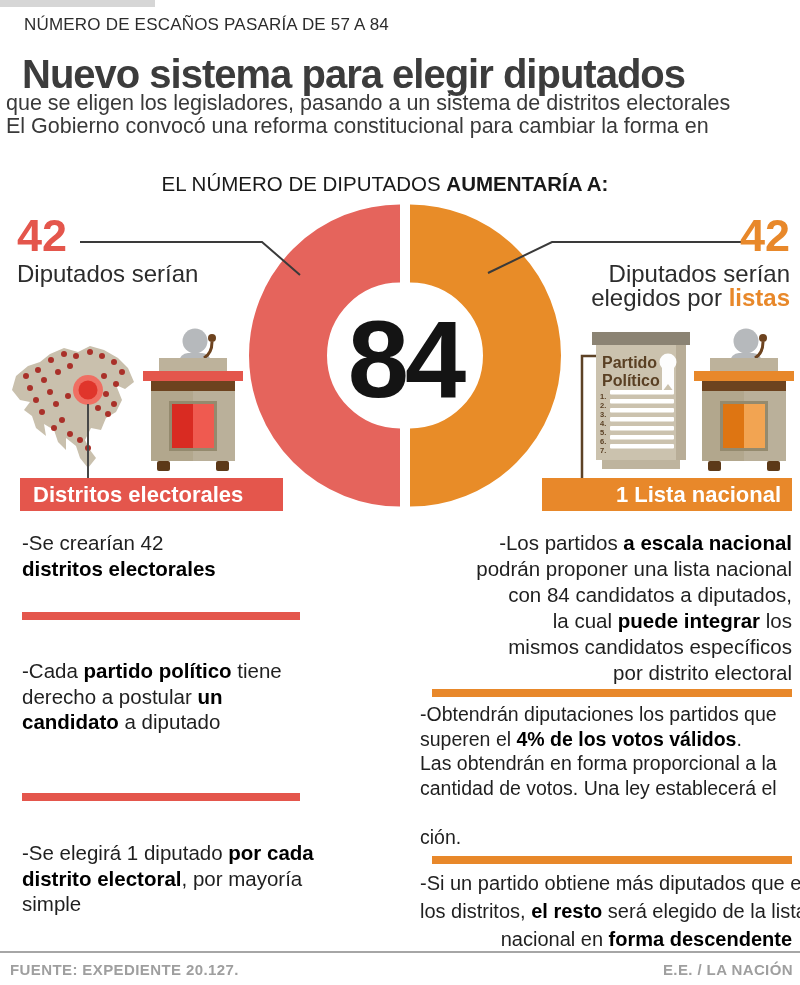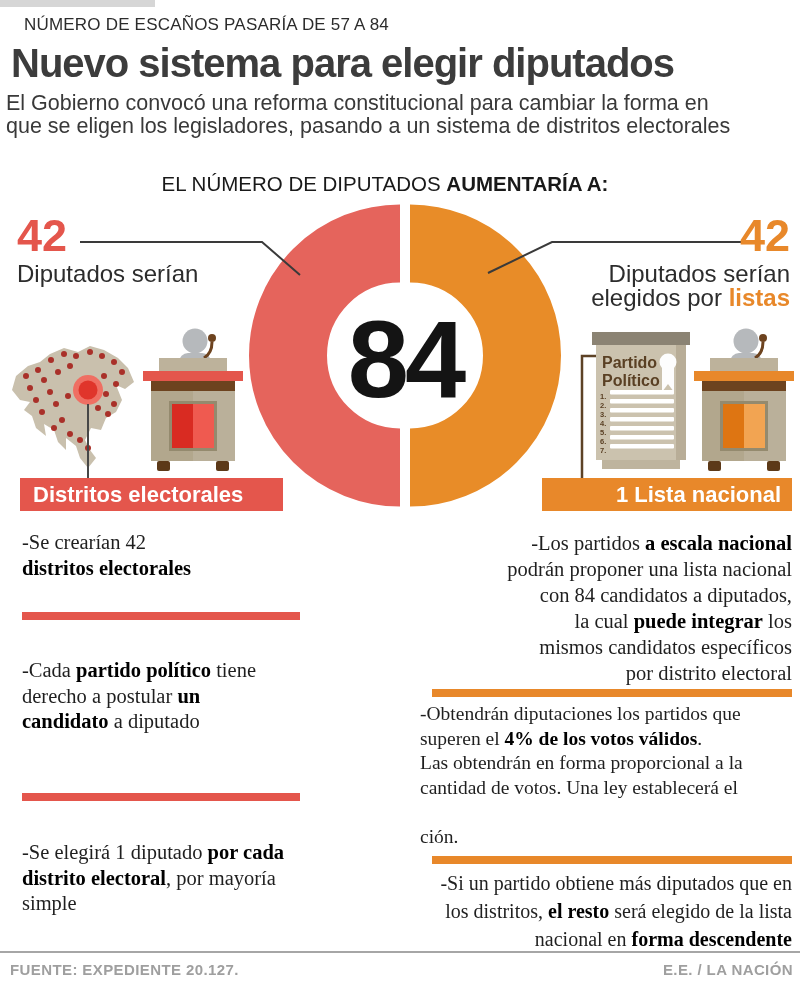--- a/index.html
+++ b/index.html
@@ -35,21 +35,21 @@
   #ballot-svg{left:578px;top:330px;}
   #podium-r{left:694px;top:328px;}
   #conn-l{left:87px;top:404px;width:2px;height:74px;background:#474747;}
 
   
   .banner{height:33px;line-height:33px;font-size:22px;font-weight:bold;color:#fff;white-space:nowrap;}
   #banner-l{left:20px;top:478px;width:263px;background:var(--salmon);padding-left:13px;box-sizing:border-box;}
   #banner-r{left:542px;top:478px;width:250px;background:var(--orange);text-align:right;padding-right:11px;box-sizing:border-box;}
 
   
-  .bullet{font-size:20.5px;line-height:25.5px;color:#1f1f1f;white-space:nowrap;font-family:Liberation Serif, serif;}
+  .bullet{font-size:20.5px;line-height:25.5px;color:#1f1f1f;white-space:nowrap;}
   .bullet b{color:#000;}
   .divider{height:8px;}
   .divider.salmon{background:var(--salmon);}
   .divider.orange{background:var(--orange);}
   #l1{left:22px;top:530px;width:300px;}
   #ld1{left:22px;top:612px;width:278px;}
   #l2{left:22px;top:658px;width:300px;}
   #ld2{left:22px;top:793px;width:278px;}
   #l3{left:22px;top:840px;width:300px;}
   #r1{left:424px;top:530px;width:368px;text-align:right;line-height:26px;}
@@ -64,24 +64,24 @@
   #source{left:10px;} #credit{right:7px;text-align:right;}
   svg text{font-family:"Liberation Sans","DejaVu Sans",sans-serif;}
 </style>
 </head>
 <body>
 
 <div class="page">
 
   <div class="abs" id="topbar"></div>
   <div class="abs" id="kicker">NÚMERO DE ESCAÑOS PASARÍA DE 57 A 84</div>
-  <h1 class="abs" id="title" style="margin:5px">Nuevo sistema para elegir diputados</h1>
+  <h1 class="abs" id="title" style="margin:16px">Nuevo sistema para elegir diputados</h1>
   <div class="abs" id="subtitle">
+    <div>que se eligen los legisladores, pasando a un sistema de distritos electorales</div>
     <div>El Gobierno convocó una reforma constitucional para cambiar la forma en</div>
-    <div>que se eligen los legisladores, pasando a un sistema de distritos electorales</div>
   </div>
 
   <div class="abs" id="chart-heading"><span>EL NÚMERO DE DIPUTADOS </span><b>AUMENTARÍA A:</b></div>
 
   <svg class="abs" id="hero-svg" width="800" height="320" viewBox="0 0 800 320">
     <path d="M 400 48.5 A 112 112 0 0 0 400 272.5" fill="none" stroke="var(--donut-salmon)" stroke-width="78"></path>
     <path d="M 410 48.5 A 112 112 0 0 1 410 272.5" fill="none" stroke="var(--donut-orange)" stroke-width="78"></path>
     <polyline points="80,47 262,47 300,80" fill="none" stroke="#3a3a3a" stroke-width="2"></polyline>
     <polyline points="763,47 552,47 488,78" fill="none" stroke="#3a3a3a" stroke-width="2"></polyline>
   </svg>

